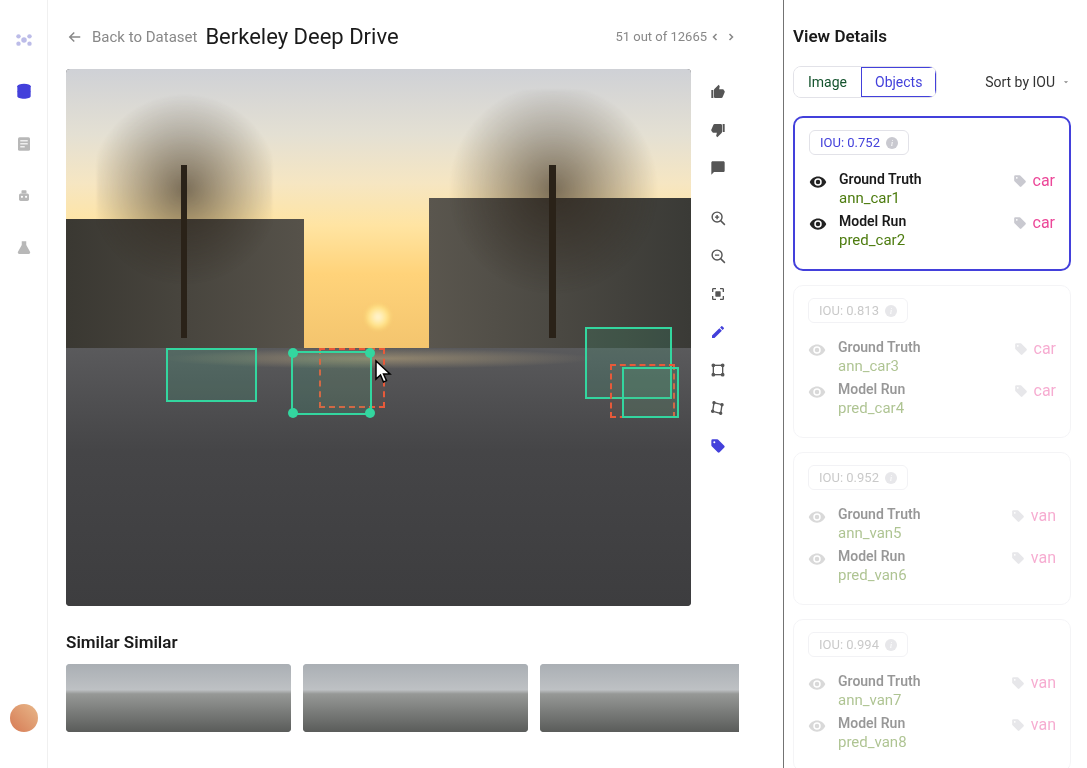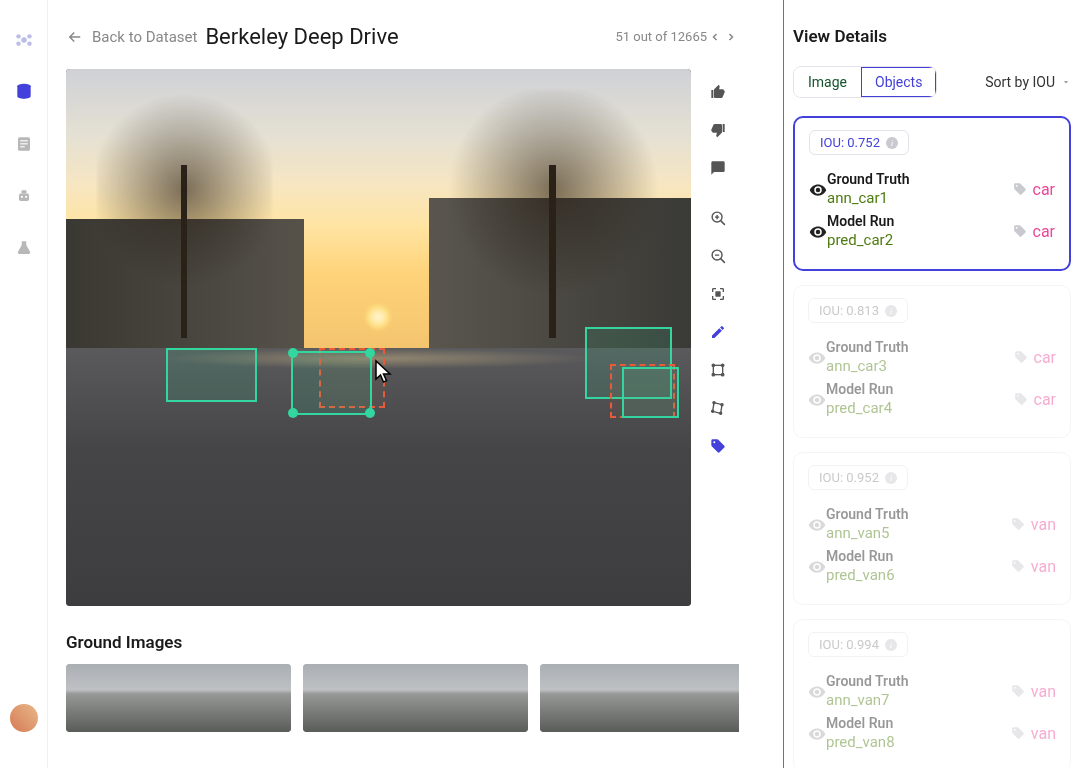--- a/index.html
+++ b/index.html
@@ -79,21 +79,21 @@
 .seg-btn.active { color:#4340db; outline:1px solid #4340db; outline-offset:-1px; border-radius:0; }
 .sort { font-size:14px; color:#333; display:flex; align-items:center; gap:6px; cursor:pointer; }
 .sort .caret { color:#888; }
 
 .card { border:1px solid #e6e6ec; border-radius:10px; padding:12px 14px 14px 14px; margin-bottom:14px; }
 .card.selected { border:2px solid #4340db; }
 .card.faded { opacity:0.45; }
 .iou-chip { display:inline-flex; align-items:center; gap:6px; padding:4px 10px; border:1px solid #e2e2e8; border-radius:6px; font-size:13px; color:#4340db; margin-bottom:10px; }
 .card.faded .iou-chip { color:#888; }
 .iou-info { width:12px; height:12px; border-radius:50%; background:#c9c9d0; display:inline-flex; align-items:center; justify-content:center; font-size:9px; color:#fff; font-style:italic; font-family:Georgia,serif; }
-.obj-row { display:flex; align-items:center; margin-top:6px; margin-bottom:6px; }
+.obj-row { display:flex; align-items:flex-start; gap:12px; margin-top:6px; margin-bottom:6px; }
 .eye { color:#222; flex:0 0 auto; margin-top:2px; cursor:pointer; }
 .card.faded .eye { color:#aaa; }
 .obj-text { flex:1; }
 .obj-title { font-weight:600; font-size:14px; }
 .obj-sub { font-size:15px; color:#4d7c0f; margin-top:2px; }
 .obj-tag { display:flex; align-items:center; gap:6px; color:#ec4899; font-size:16px; }
 .obj-tag svg { color:#c9c9d0; }
 
 svg { display:block; }
 </style>
@@ -261,21 +261,21 @@
             </svg>
           </div>
         <div class="tool-btn" style="color:#4340db;">
             <svg width="16" height="16" viewBox="0 0 24 24" fill="currentColor">
               <path d="M21.41 11.58l-9-9A2 2 0 0011 2H4a2 2 0 00-2 2v7a2 2 0 00.59 1.42l9 9a2 2 0 002.83 0l7-7a2 2 0 000-2.84zM6.5 8A1.5 1.5 0 118 6.5 1.5 1.5 0 016.5 8z"></path>
             </svg>
           </div>
       </div>
     </div>
 
-    <div class="similar-title">Ground Images</div>
+    <div class="similar-title">Similar Similar</div>
     <div class="similar-row">
       <div class="similar-thumb"></div>
       <div class="similar-thumb"></div>
       <div class="similar-thumb"></div>
     </div>
   </div>
 
   <div class="details">
     <div class="details-title">View Details</div>
     <div class="details-controls">

